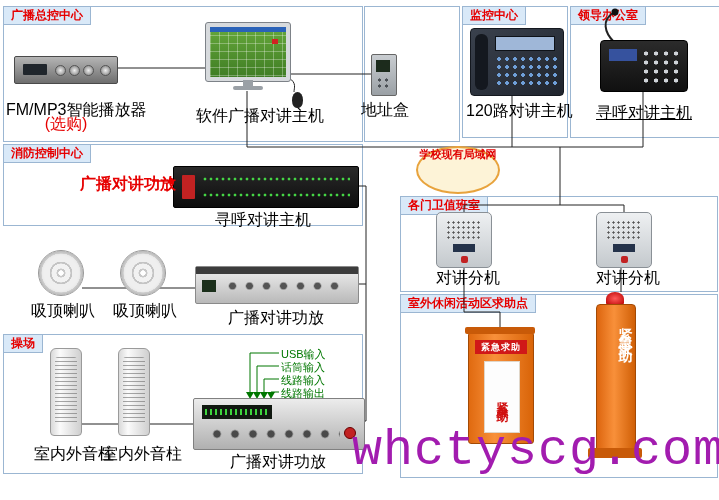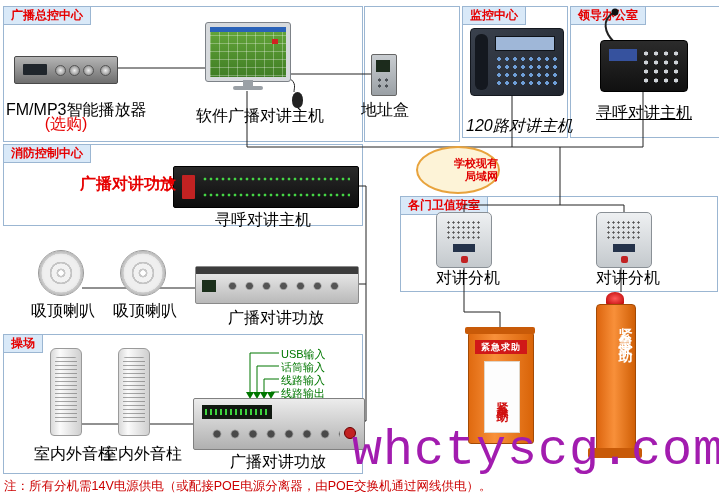--- a/index.html
+++ b/index.html
@@ -103,21 +103,21 @@
     display:flex; align-items:center; justify-content:center; }
   .post1-text { writing-mode:vertical-rl; color:#d01010; font-weight:bold; font-size:12px; letter-spacing:3px; }
   .post2-beacon { position:absolute; left:606px; top:292px; width:18px; height:13px; border-radius:50% 50% 20% 20%;
     background:radial-gradient(#ff5a5a,#b80000); z-index:2; }
   .post2 { left:596px; top:304px; width:38px; height:146px; background:linear-gradient(90deg,#dd650e,#f8903a 45%,#d05f06); border:1px solid #a34a05; border-radius:4px 4px 0 0; }
   .post2-text { position:absolute; left:0; right:0; top:12px; display:flex; justify-content:center;
     writing-mode:vertical-rl; color:#fff; font-weight:bold; font-size:14px; letter-spacing:7px; }
   .post2-base { position:absolute; left:588px; top:448px; width:54px; height:10px; background:#c85a08; border-radius:2px; z-index:2; }
 
   .lan { position:absolute; left:416px; top:146px; width:80px; height:44px; border-radius:50%;
-    background:#fdf3d7; border:2px solid #e8a33d; display:flex; flex-direction:column; align-items:flex-end; justify-content:center;
+    background:#fdf3d7; border:2px solid #e8a33d; display:flex; flex-direction:row; align-items:flex-start; justify-content:center;
     color:#e00000; font-weight:bold; font-size:11px; line-height:13px; z-index:4; }
 
   .note { position:absolute; left:4px; top:478px; font-size:12.5px; color:#cc0000; z-index:6; white-space:nowrap; }
   .watermark { position:absolute; left:352px; top:422px; font-size:50px; color:#a21caf;
     font-family:Liberation Mono, monospace; z-index:10; letter-spacing:1px; }
 </style>
 </head>
 <body>
 
 <div class="stage">
@@ -179,20 +179,23 @@
   </div>
   <div class="sec" style="left:3px;top:144px;width:358px;height:80px;">
     <div class="tab">消防控制中心</div>
   </div>
   <div class="sec" style="left:400px;top:196px;width:316px;height:94px;">
     <div class="tab">各门卫值班室</div>
   </div>
   <div class="sec" style="left:3px;top:334px;width:358px;height:138px;">
     <div class="tab">操场</div>
   </div>
+  <div class="sec" style="left:400px;top:294px;width:316px;height:182px;">
+    <div class="tab">室外休闲活动区求助点</div>
+  </div>
 
   <div class="dev fm">
     <div class="fm-display"></div>
     <div class="knob" style="left:40px;"></div>
     <div class="knob" style="left:54px;"></div>
     <div class="knob" style="left:68px;"></div>
     <div class="knob" style="left:85px;"></div>
   </div>
 
   <div class="dev mon">
@@ -276,34 +279,33 @@
 
   <div class="lan">
     <div>学校现有</div>
     <div>局域网</div>
   </div>
 
   <div class="lbl" style="left:6px;top:100px;width:120px;">FM/MP3智能播放器</div>
   <div class="lbl red" style="left:6px;top:114px;width:120px;">(选购)</div>
   <div class="lbl" style="left:196px;top:106px;width:110px;">软件广播对讲主机</div>
   <div class="lbl" style="left:361px;top:100px;width:44px;">地址盒</div>
-  <div class="lbl" style="left:466px;top:116px;width:96px;font-style:italic;">120路对讲主机</div>
+  <div class="lbl" style="left:466px;top:101px;width:96px;">120路对讲主机</div>
   <div class="lbl" style="left:596px;top:103px;width:94px;text-decoration:underline;">寻呼对讲主机</div>
   <div class="lbl red" style="left:80px;top:174px;width:76px;font-weight:bold;">广播对讲功放</div>
   <div class="lbl" style="left:215px;top:210px;width:96px;">寻呼对讲主机</div>
   <div class="lbl" style="left:31px;top:301px;width:58px;">吸顶喇叭</div>
   <div class="lbl" style="left:113px;top:301px;width:58px;">吸顶喇叭</div>
   <div class="lbl" style="left:228px;top:308px;width:96px;">广播对讲功放</div>
   <div class="lbl" style="left:34px;top:444px;width:62px;">室内外音柱</div>
   <div class="lbl" style="left:102px;top:444px;width:62px;">室内外音柱</div>
   <div class="lbl" style="left:230px;top:452px;width:96px;">广播对讲功放</div>
   <div class="lbl" style="left:436px;top:268px;width:56px;">对讲分机</div>
   <div class="lbl" style="left:596px;top:268px;width:56px;">对讲分机</div>
 
   <div class="iolbl" style="left:281px;top:347px;">USB输入</div>
   <div class="iolbl" style="left:281px;top:360px;">话筒输入</div>
   <div class="iolbl" style="left:281px;top:373px;">线路输入</div>
   <div class="iolbl" style="left:281px;top:386px;">线路输出</div>
 
-  <div class="note">注：所有分机需14V电源供电（或配接POE电源分离器，由POE交换机通过网线供电）。</div>
   <div class="watermark">whctyscg.com</div>
 
 </div>
 
 </body></html>

